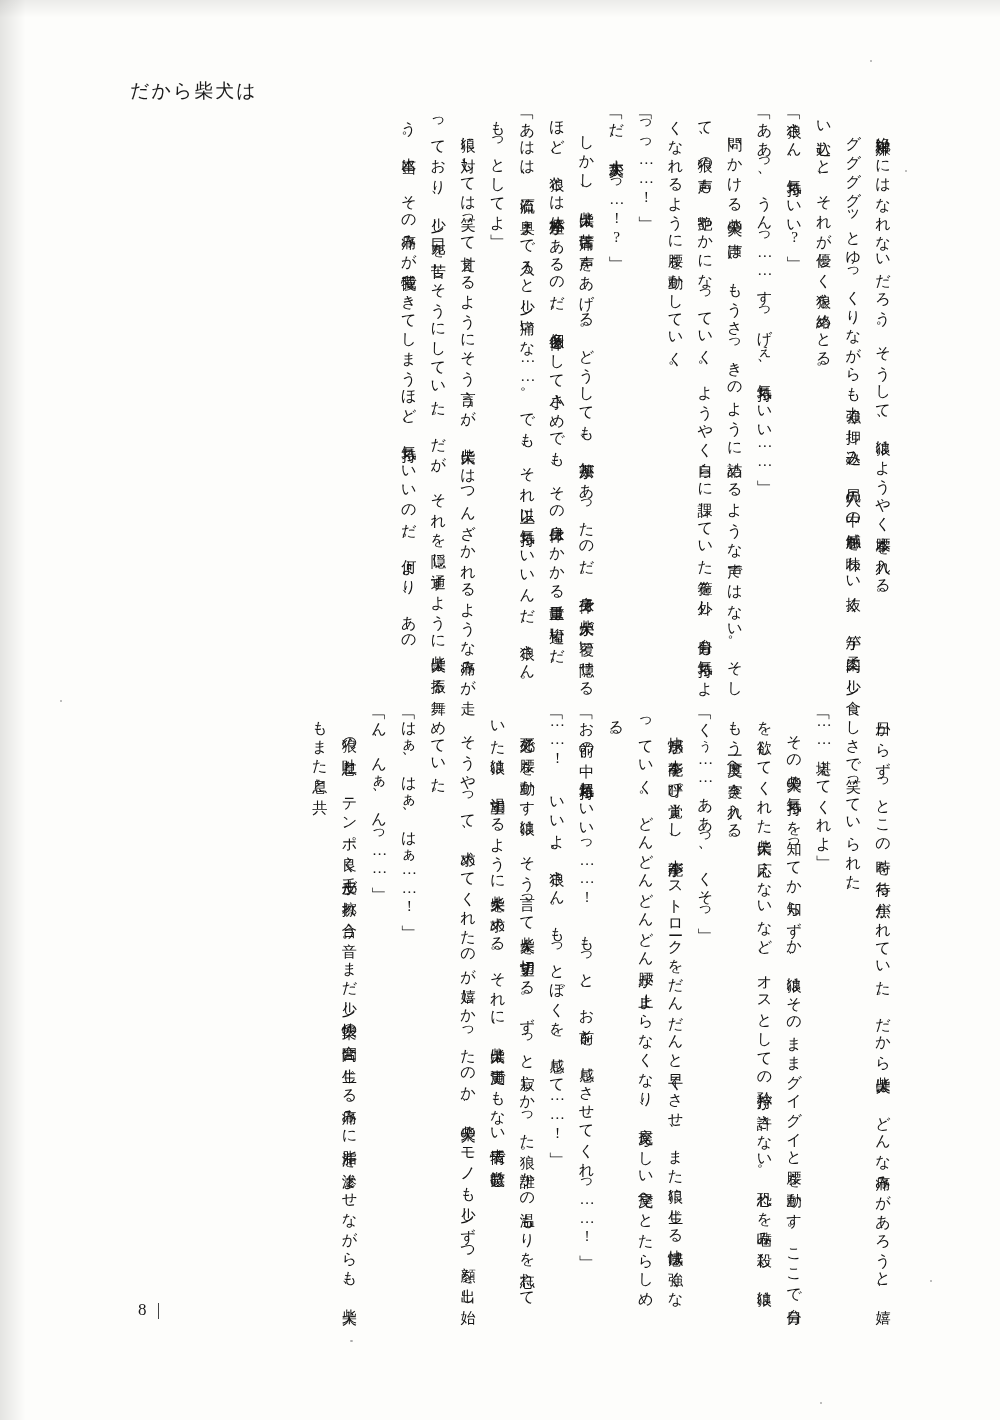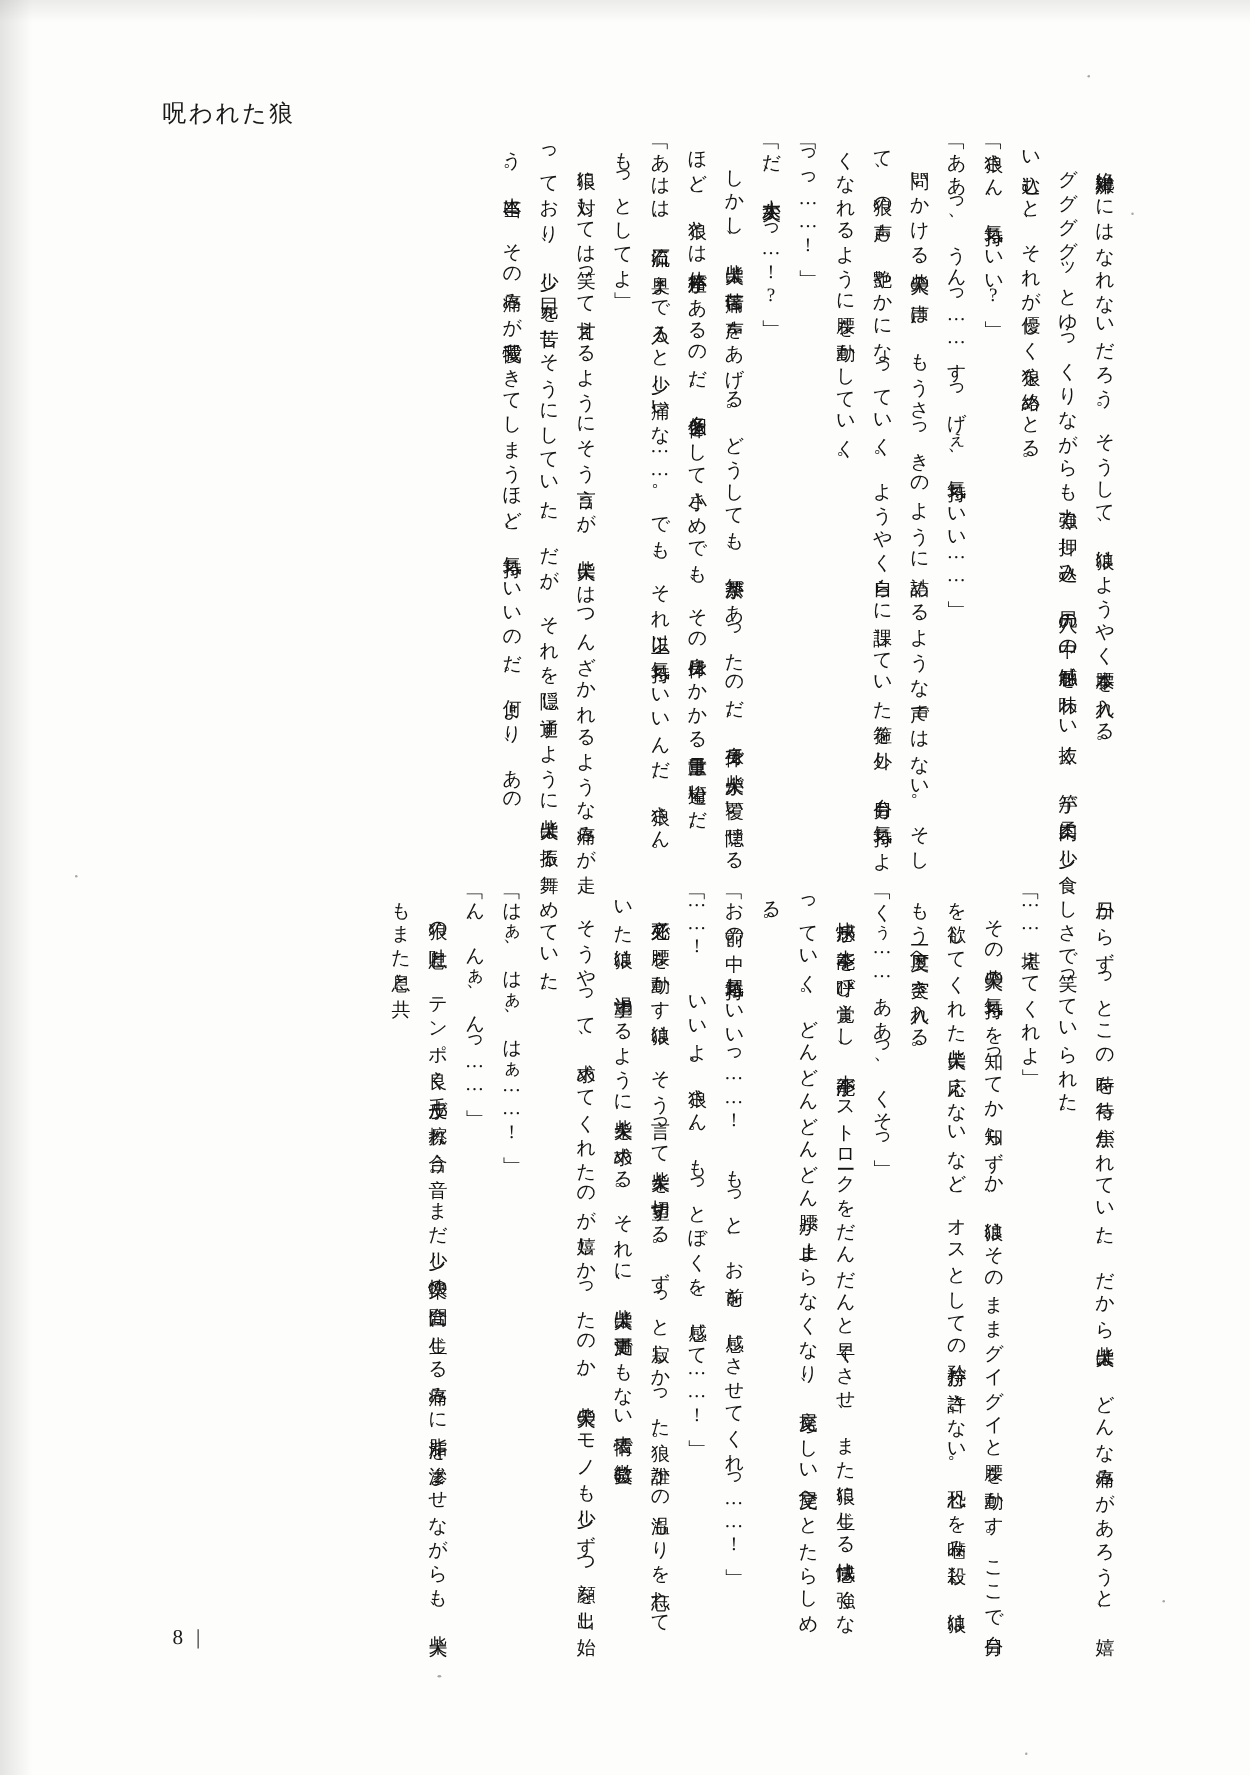--- a/index.html
+++ b/index.html
@@ -108,21 +108,21 @@
   <div class="scan-edge-left"></div>
   <div class="scan-edge-top"></div>
 
   <div class="speck" style="left:905px;top:170px;width:2px;height:2px;"></div>
   <div class="speck" style="left:870px;top:60px;width:2px;height:2px;"></div>
   <div class="speck" style="left:350px;top:1340px;width:3px;height:2px;"></div>
   <div class="speck" style="left:930px;top:1280px;width:2px;height:2px;"></div>
   <div class="speck" style="left:60px;top:700px;width:2px;height:2px;"></div>
   <div class="speck" style="left:820px;top:1402px;width:2px;height:2px;"></div>
 
-  <div class="header-title">呪われた狼</div>
+  <div class="header-title">だから柴犬は</div>
 
   <div class="body-area">
 
     <div class="column-block block-upper">
       <p class="indent">絶対嫌いにはなれないだろう。そうして、狼はようやく本腰を入れる。</p>
       <p class="indent">ググググッとゆっくりながらも力強く押し込み、尻穴の中の感触を味わい抜く。竿が柔肉に少し食い込むと、それが優しく狼を絡めとる。</p>
       <p>「狼さん、気持ちいい?」</p>
       <p>「ああっ、うんっ……すっげぇ、気持ちいい……」</p>
       <p class="indent">問いかける柴犬の声は、もうさっきのように詰めるような声ではない。そして、狼の声も、艶やかになっていく。ようやく自らに課していた箍を外し、自分も気持ちよくなれるように腰を動かしていく。</p>
       <p>「っっ……!」</p>

